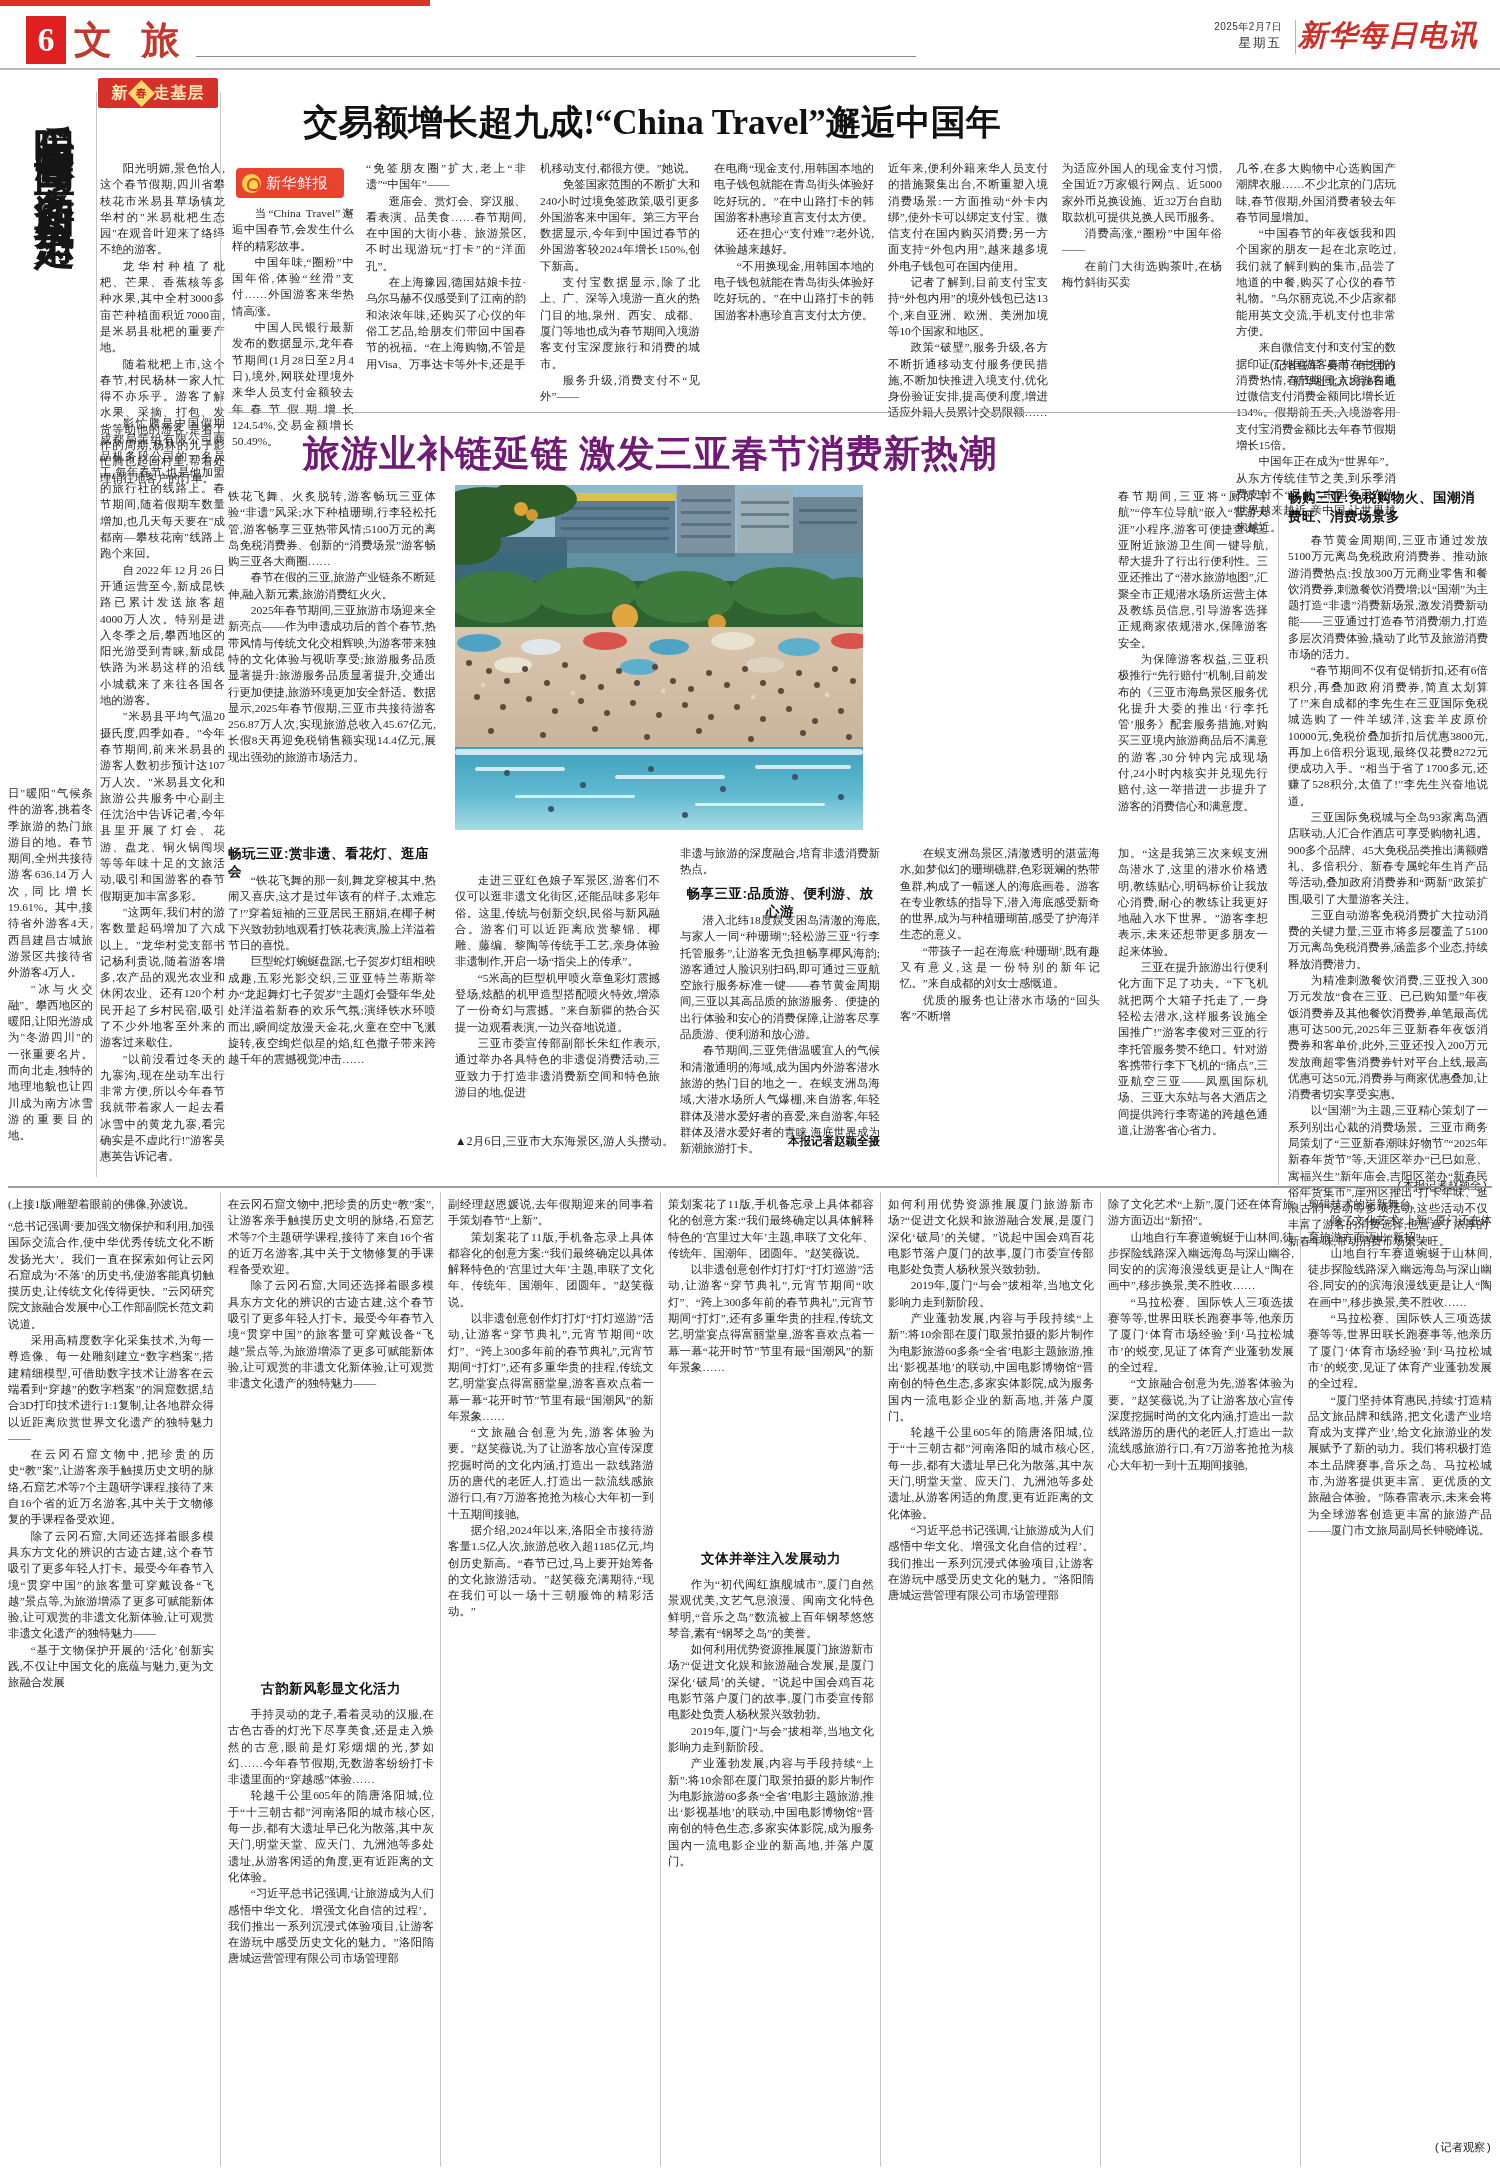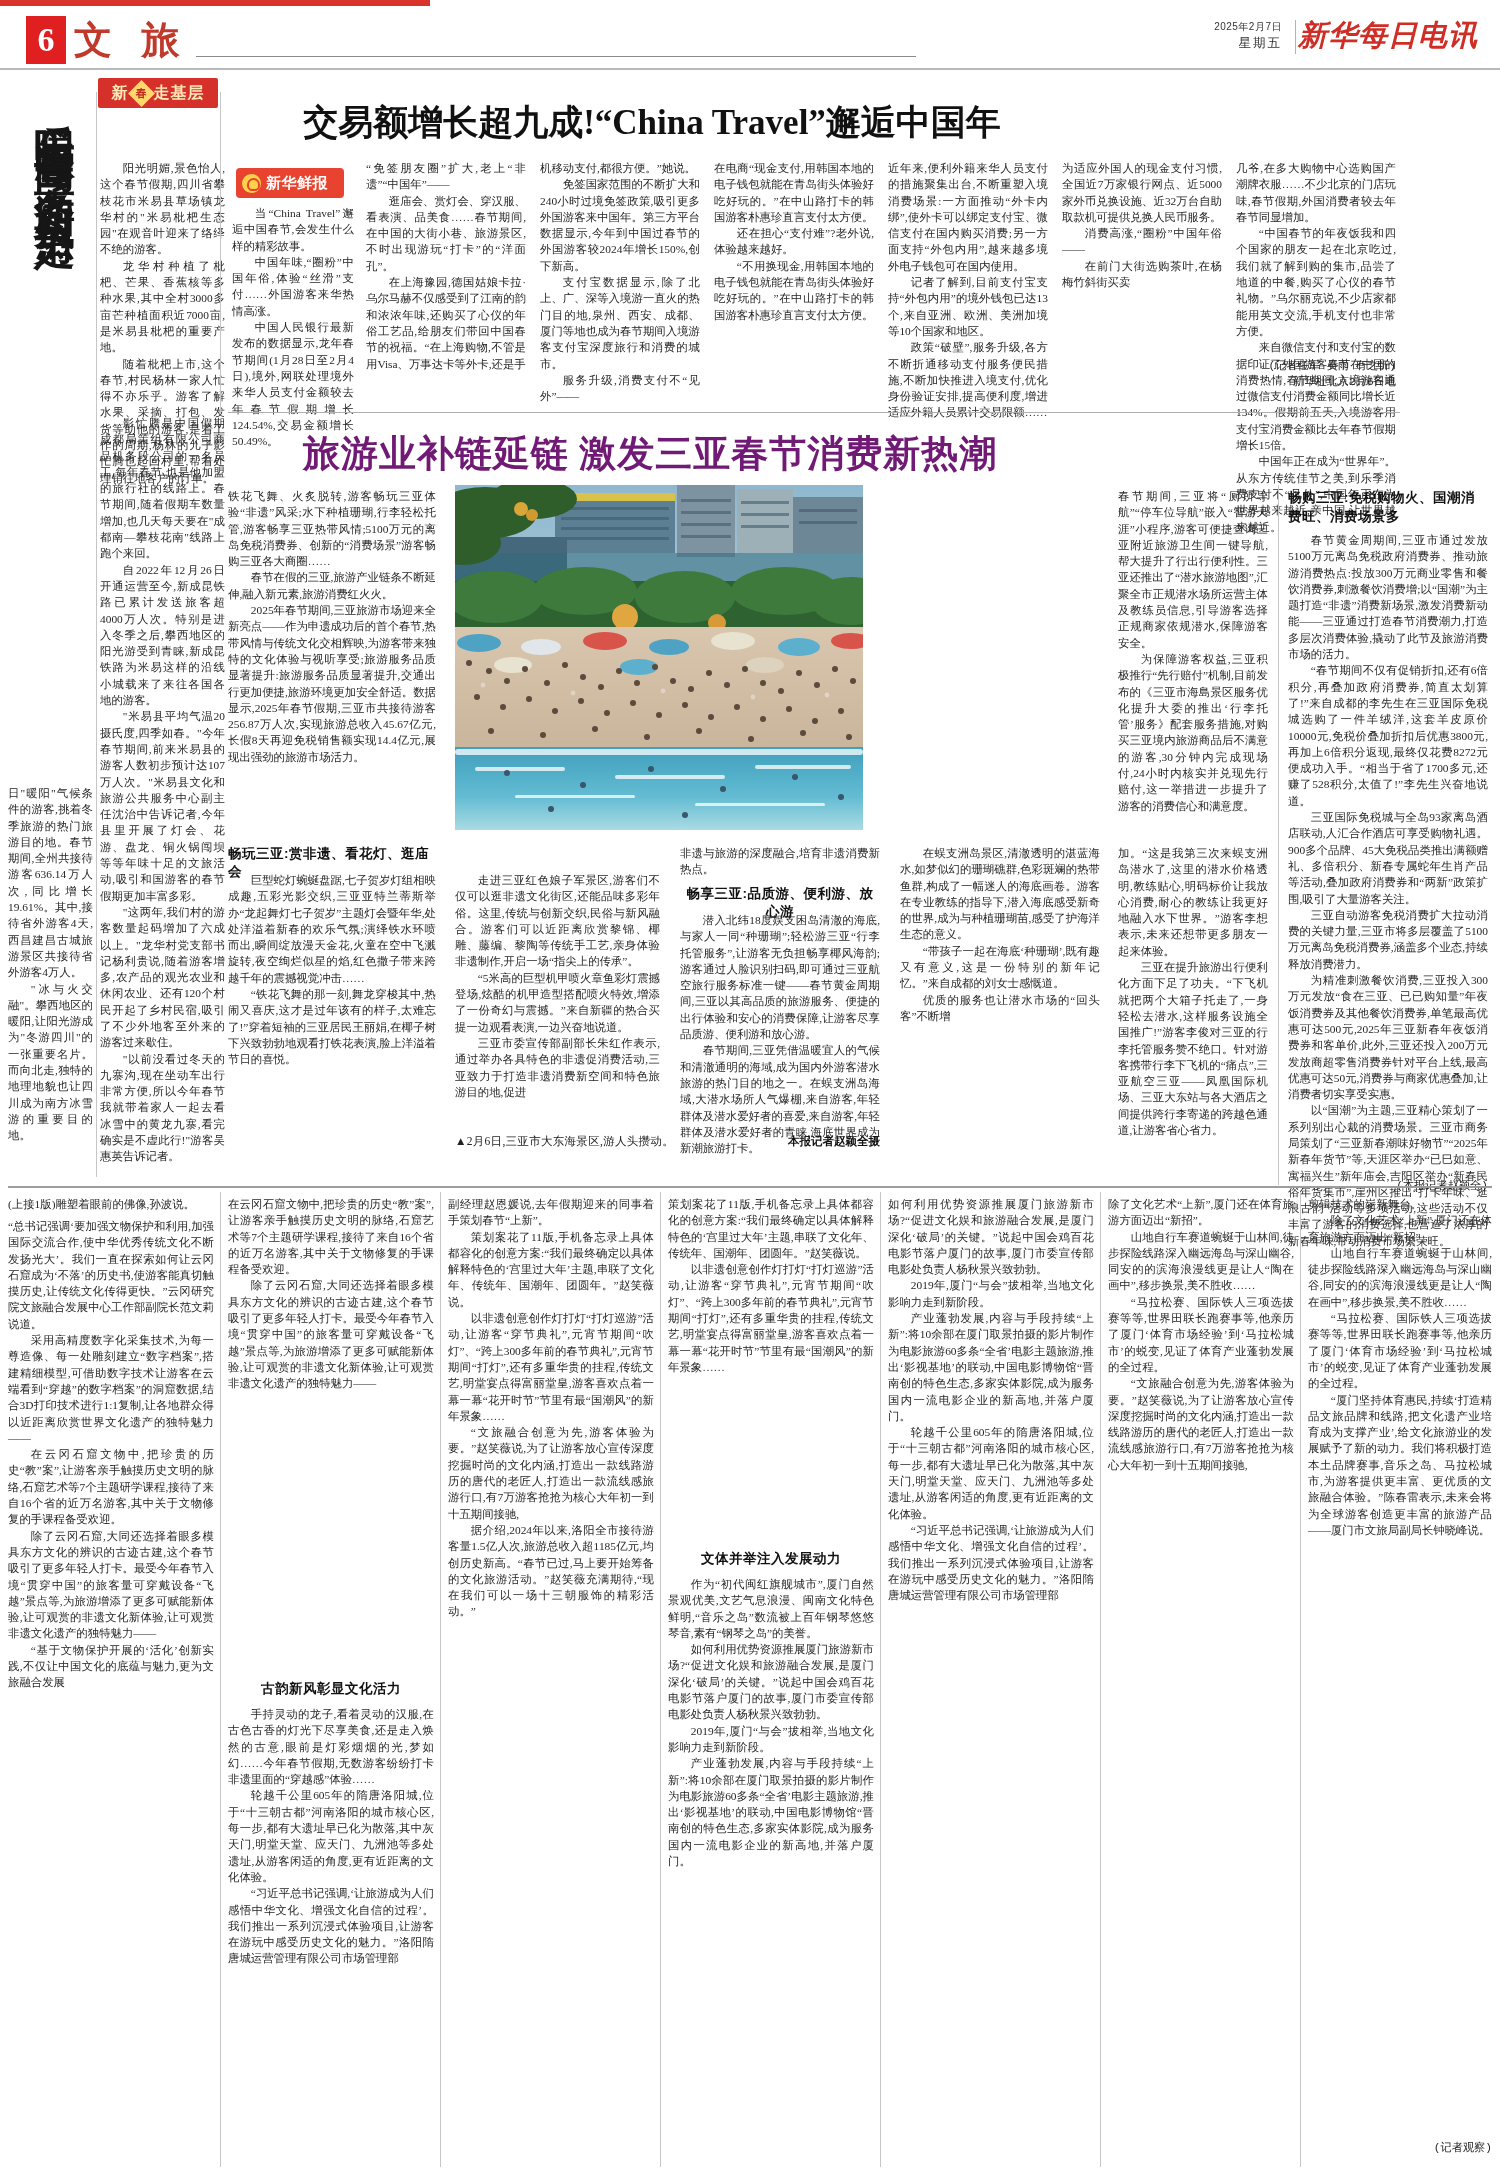--- a/index.html
+++ b/index.html
@@ -101,21 +101,21 @@
   }
   .badge-xianbao .bell{
     width:19px;height:19px;border-radius:50%;background:#ffd24a;
     margin-left:6px;flex:0 0 auto;position:relative;
   }
   .badge-xianbao .bell:after{
     content:"";position:absolute;left:5px;top:4px;width:9px;height:9px;
     border:2px solid #e8432f;border-radius:50% 50% 40% 40%;
   }
   .badge-xianbao .bt{
-    font-family:"Liberation Serif",serif;font-weight:bold;font-size:15px;
+    font-family:"Liberation Serif",serif;font-weight:normal;font-size:15px;
     margin-left:5px;letter-spacing:.5px;
   }
   
   .headline1{
     position:absolute;left:252px;top:100px;width:800px;height:46px;
     font-family:"Liberation Serif","DejaVu Serif",serif;
     font-weight:bold;font-size:35px;line-height:46px;
     text-align:center;color:#111;letter-spacing:0px;
     white-space:nowrap;
   }
@@ -261,22 +261,22 @@
 <div class="headline2">旅游业补链延链 激发三亚春节消费新热潮</div>
 
 <div class="col" style="left:228px;top:488px;width:208px;height:330px;">
   <p class="noind">铁花飞舞、火炙脱转,游客畅玩三亚体验“非遗”风采;水下种植珊瑚,行李轻松托管,游客畅享三亚热带风情;5100万元的离岛免税消费券、创新的“消费场景”游客畅购三亚各大商圈……</p>
   <p>春节在假的三亚,旅游产业链条不断延伸,融入新元素,旅游消费红火火。</p>
   <p>2025年春节期间,三亚旅游市场迎来全新亮点——作为申遗成功后的首个春节,热带风情与传统文化交相辉映,为游客带来独特的文化体验与视听享受;旅游服务品质显著提升:旅游服务品质显著提升,交通出行更加便捷,旅游环境更加安全舒适。数据显示,2025年春节假期,三亚市共接待游客256.87万人次,实现旅游总收入45.67亿元,长假8天再迎免税销售额实现14.4亿元,展现出强劲的旅游市场活力。</p>
 </div>
 
 <div class="subhead" style="left:228px;top:845px;width:208px;">畅玩三亚:赏非遗、看花灯、逛庙会</div>
 <div class="col" style="left:228px;top:872px;width:208px;height:305px;">
+  <p>“铁花飞舞的那一刻,舞龙穿梭其中,热闹又喜庆,这才是过年该有的样子,太难忘了!”穿着短袖的三亚居民王丽娟,在椰子树下兴致勃勃地观看打铁花表演,脸上洋溢着节日的喜悦。</p>
   <p>巨型蛇灯蜿蜒盘踞,七子贺岁灯组相映成趣,五彩光影交织,三亚亚特兰蒂斯举办“龙起舞灯七子贺岁”主题灯会暨年华,处处洋溢着新春的欢乐气氛;演绎铁水环喷而出,瞬间绽放漫天金花,火童在空中飞溅旋转,夜空绚烂似星的焰,红色撒子带来跨越千年的震撼视觉冲击……</p>
-  <p>“铁花飞舞的那一刻,舞龙穿梭其中,热闹又喜庆,这才是过年该有的样子,太难忘了!”穿着短袖的三亚居民王丽娟,在椰子树下兴致勃勃地观看打铁花表演,脸上洋溢着节日的喜悦。</p>
 </div>
 <div class="col" style="left:455px;top:872px;width:205px;height:262px;">
   <p>走进三亚红色娘子军景区,游客们不仅可以逛非遗文化街区,还能品味多彩年俗。这里,传统与创新交织,民俗与新风融合。游客们可以近距离欣赏黎锦、椰雕、藤编、黎陶等传统手工艺,亲身体验非遗制作,开启一场“指尖上的传承”。</p>
   <p>“5米高的巨型机甲喷火章鱼彩灯震撼登场,炫酷的机甲造型搭配喷火特效,增添了一份奇幻与震撼。”来自新疆的热合买提一边观看表演,一边兴奋地说道。</p>
   <p>三亚市委宣传部副部长朱红作表示,通过举办各具特色的非遗促消费活动,三亚致力于打造非遗消费新空间和特色旅游目的地,促进</p>
 </div>
 
 <div class="photo">
   <svg width="408" height="345" viewBox="0 0 408 345">
     <defs>

